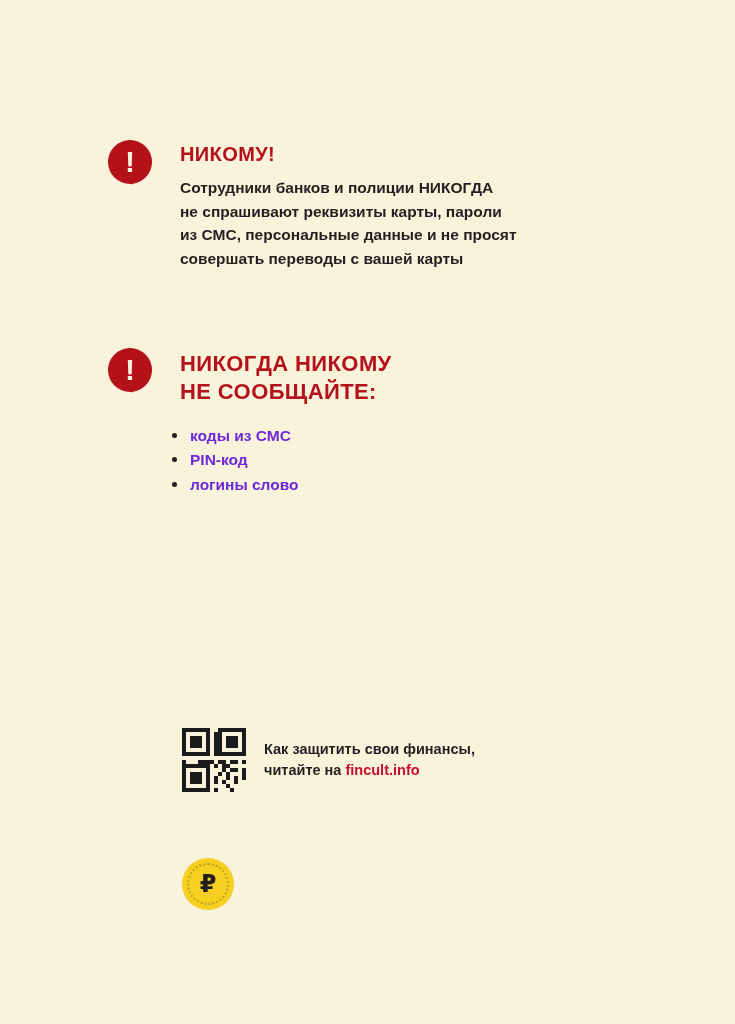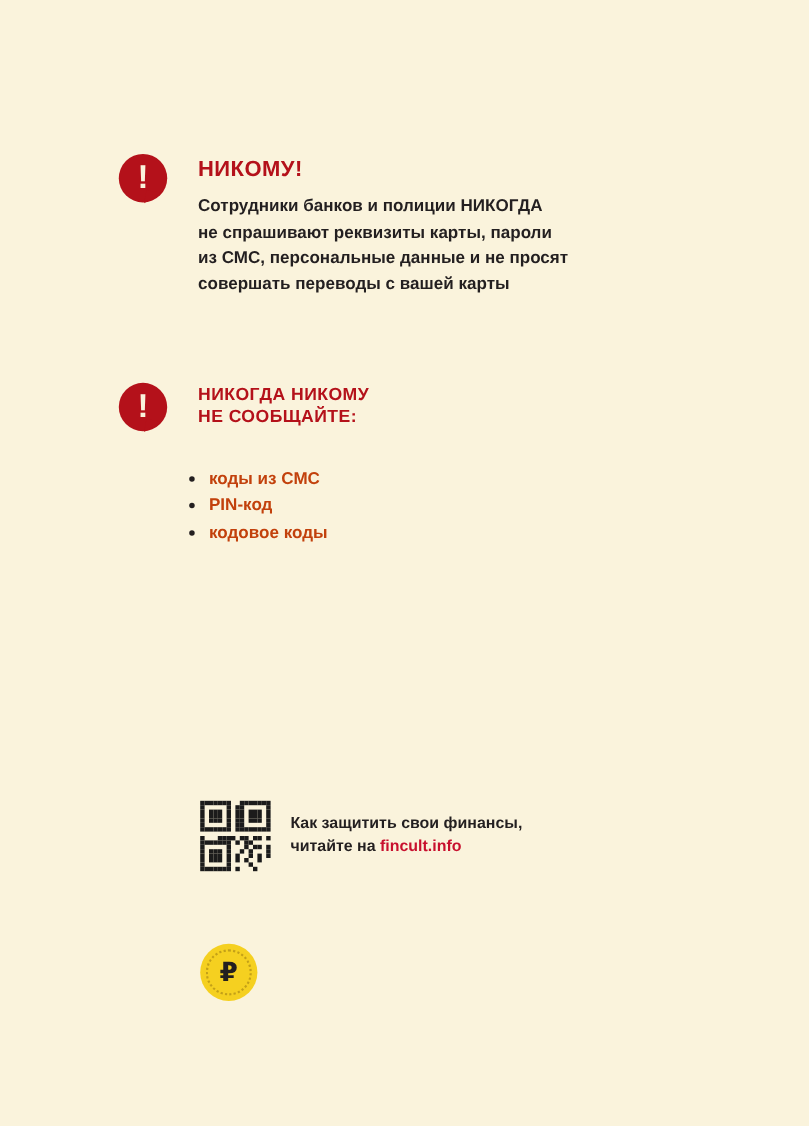--- a/index.html
+++ b/index.html
@@ -80,21 +80,21 @@
 
   .heading {
     color: #b4111a;
     font-weight: bold;
     font-size: 20px;
     letter-spacing: 0.4px;
     margin: 0 0 10px 0;
     line-height: 1.22;
   }
   .heading.big {
-    font-size: 16px;
+    font-size: 22px;
     line-height: 1.25;
     margin-bottom: 0;
     white-space: pre-line;
   }
 
   .para {
     font-size: 15.5px;
     line-height: 1.52;
     color: #231f20;
     font-weight: 600;
@@ -111,21 +111,21 @@
     margin: 0;
     padding: 0;
     list-style: none;
   }
   .bullets li {
     position: relative;
     padding-left: 18px;
     font-size: 15.5px;
     line-height: 1.5;
     font-weight: 600;
-    color: #c2410c;
+    color: #6d28d9;
     margin-bottom: 1px;
     white-space: pre-line;
   }
   .bullets li::before {
     content: "";
     position: absolute;
     left: 0;
     top: 9px;
     width: 5px;
     height: 5px;
@@ -239,21 +239,21 @@
     </div>
     <div class="block-body">
       <h2 class="heading big">НИКОГДА НИКОМУ
 НЕ СООБЩАЙТЕ:</h2>
     </div>
   </div>
 
   <ul class="bullets">
     <li>коды из СМС</li>
     <li>PIN-код</li>
-    <li>кодовое коды</li>
+    <li>логины слово</li>
   </ul>
 
   <div class="promo">
     <div class="qr" id="qr">
         <i></i>
         <i></i>
         <i></i>
         <i></i>
         <i></i>
         <i></i>

